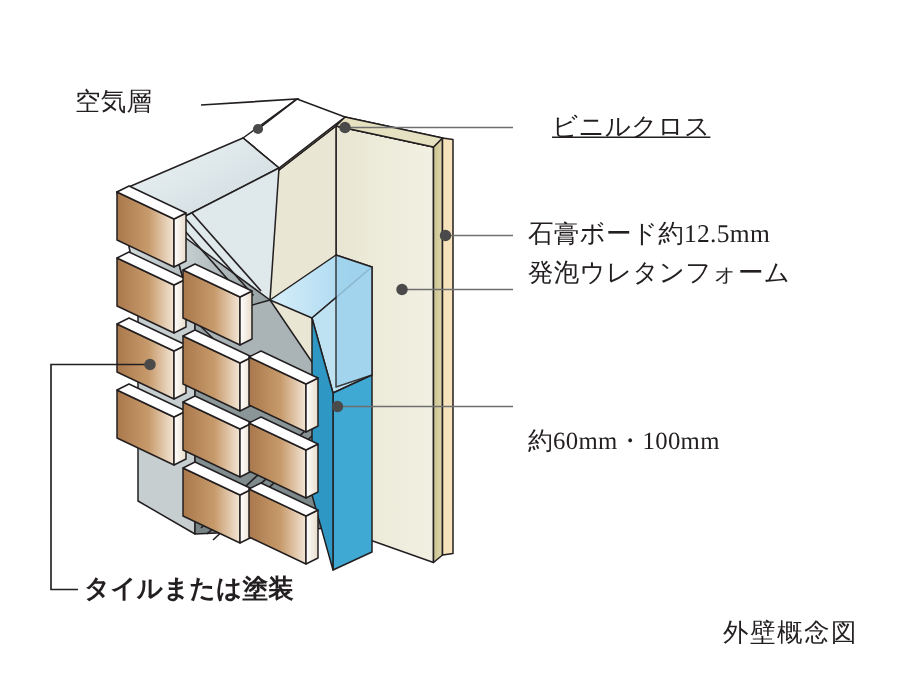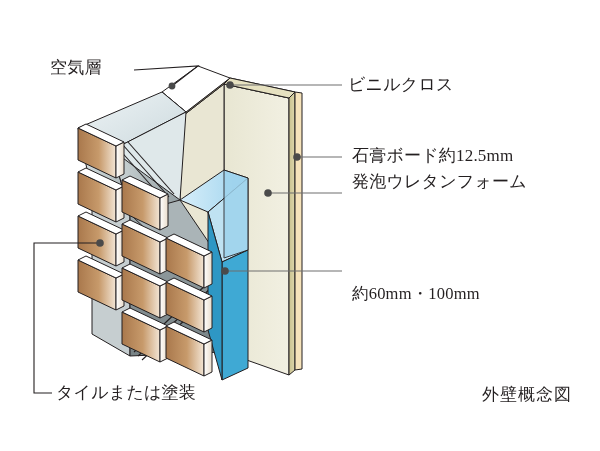--- a/index.html
+++ b/index.html
@@ -167,25 +167,25 @@
       <circle cx="218" cy="85" r="3.8"></circle>
       <circle cx="285" cy="157" r="3.8"></circle>
       <circle cx="256" cy="193" r="3.8"></circle>
       <circle cx="213" cy="271" r="3.8"></circle>
       <circle cx="88" cy="243" r="3.8"></circle>
     </g>
   </svg>
 
   <div class="lbl" style="left:38px;top:57px;">空気層</div>
 
-  <div class="lbl" style="left:336px;top:74px;">ビニルクロス</div>
+  <div class="lbl" style="left:356px;top:74px;text-decoration:underline;">ビニルクロス</div>
 
   <div class="lbl" style="left:340px;top:145px;">石膏ボード約12.5mm</div>
 
   <div class="lbl" style="left:340px;top:171px;">発泡ウレタンフォーム</div>
 
   <div class="lbl small" style="left:340px;top:283px;text-align:center;">約60mm・100mm</div>
 
-  <div class="lbl" style="left:44px;top:382px;">タイルまたは塗装</div>
+  <div class="lbl" style="left:44px;top:382px;font-weight:bold;">タイルまたは塗装</div>
 
-  <div class="caption" style="left:470px;top:383px;">外壁概念図</div>
+  <div class="caption" style="left:470px;top:410px;">外壁概念図</div>
 
 </div>
 
 </body></html>

